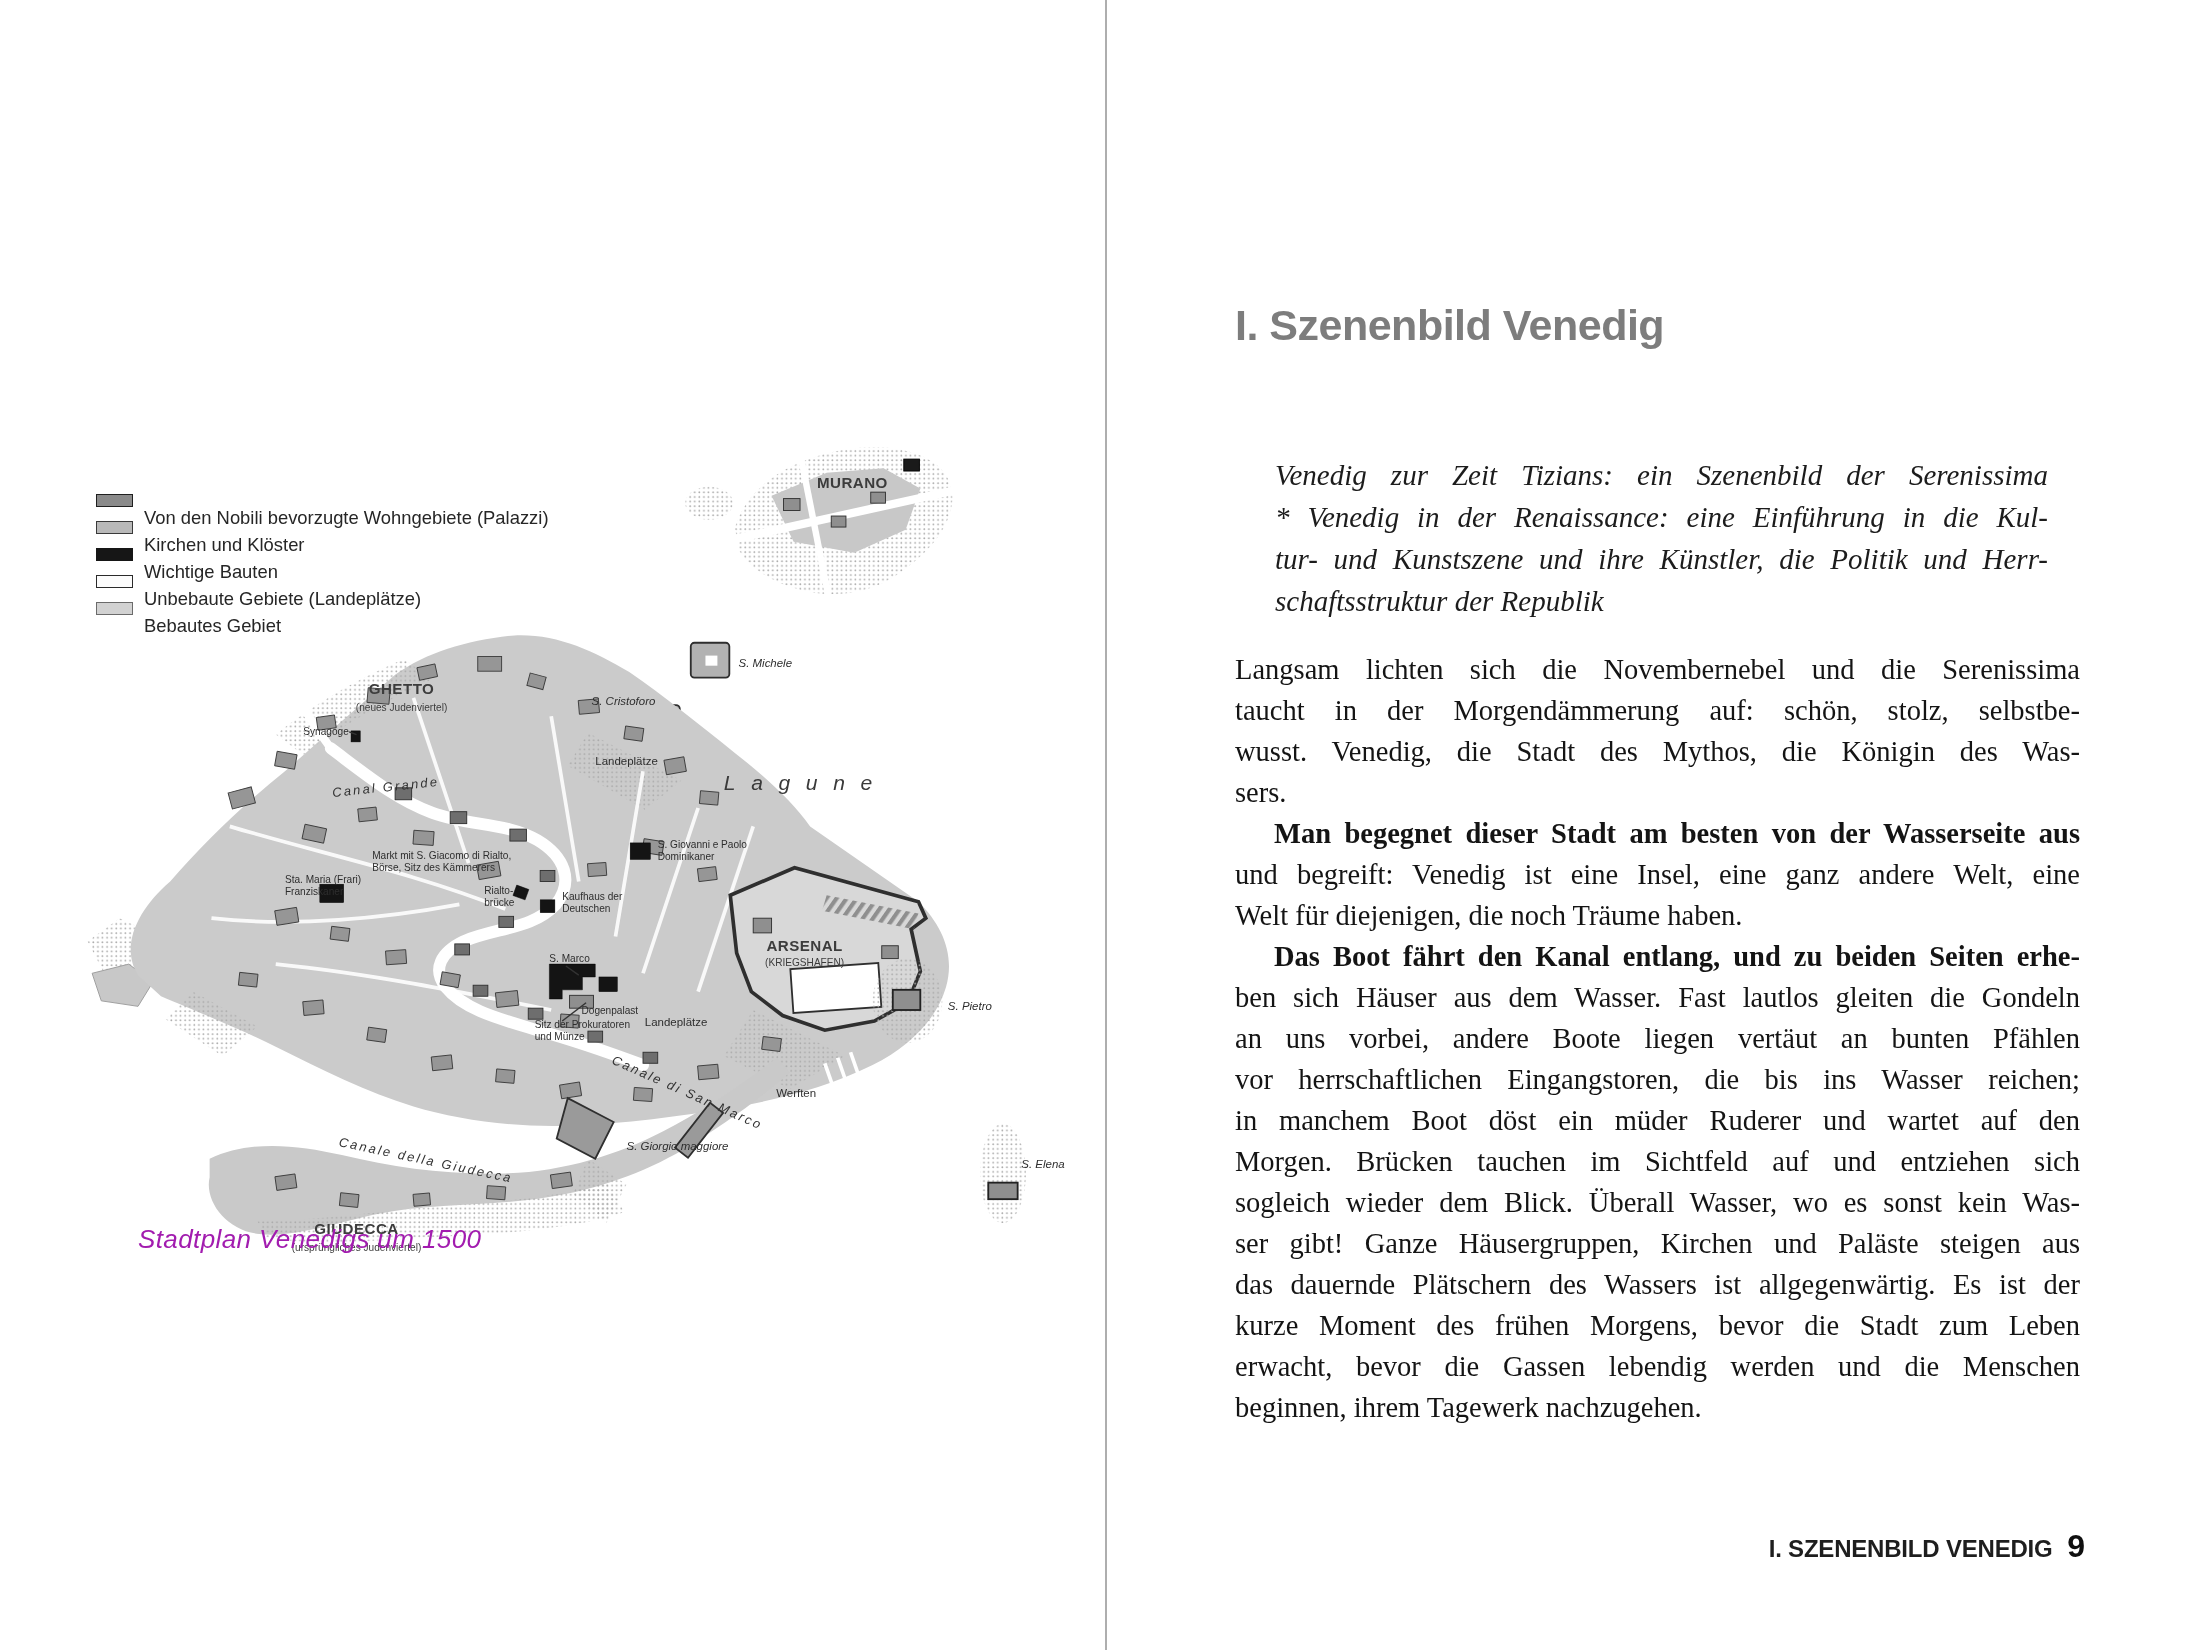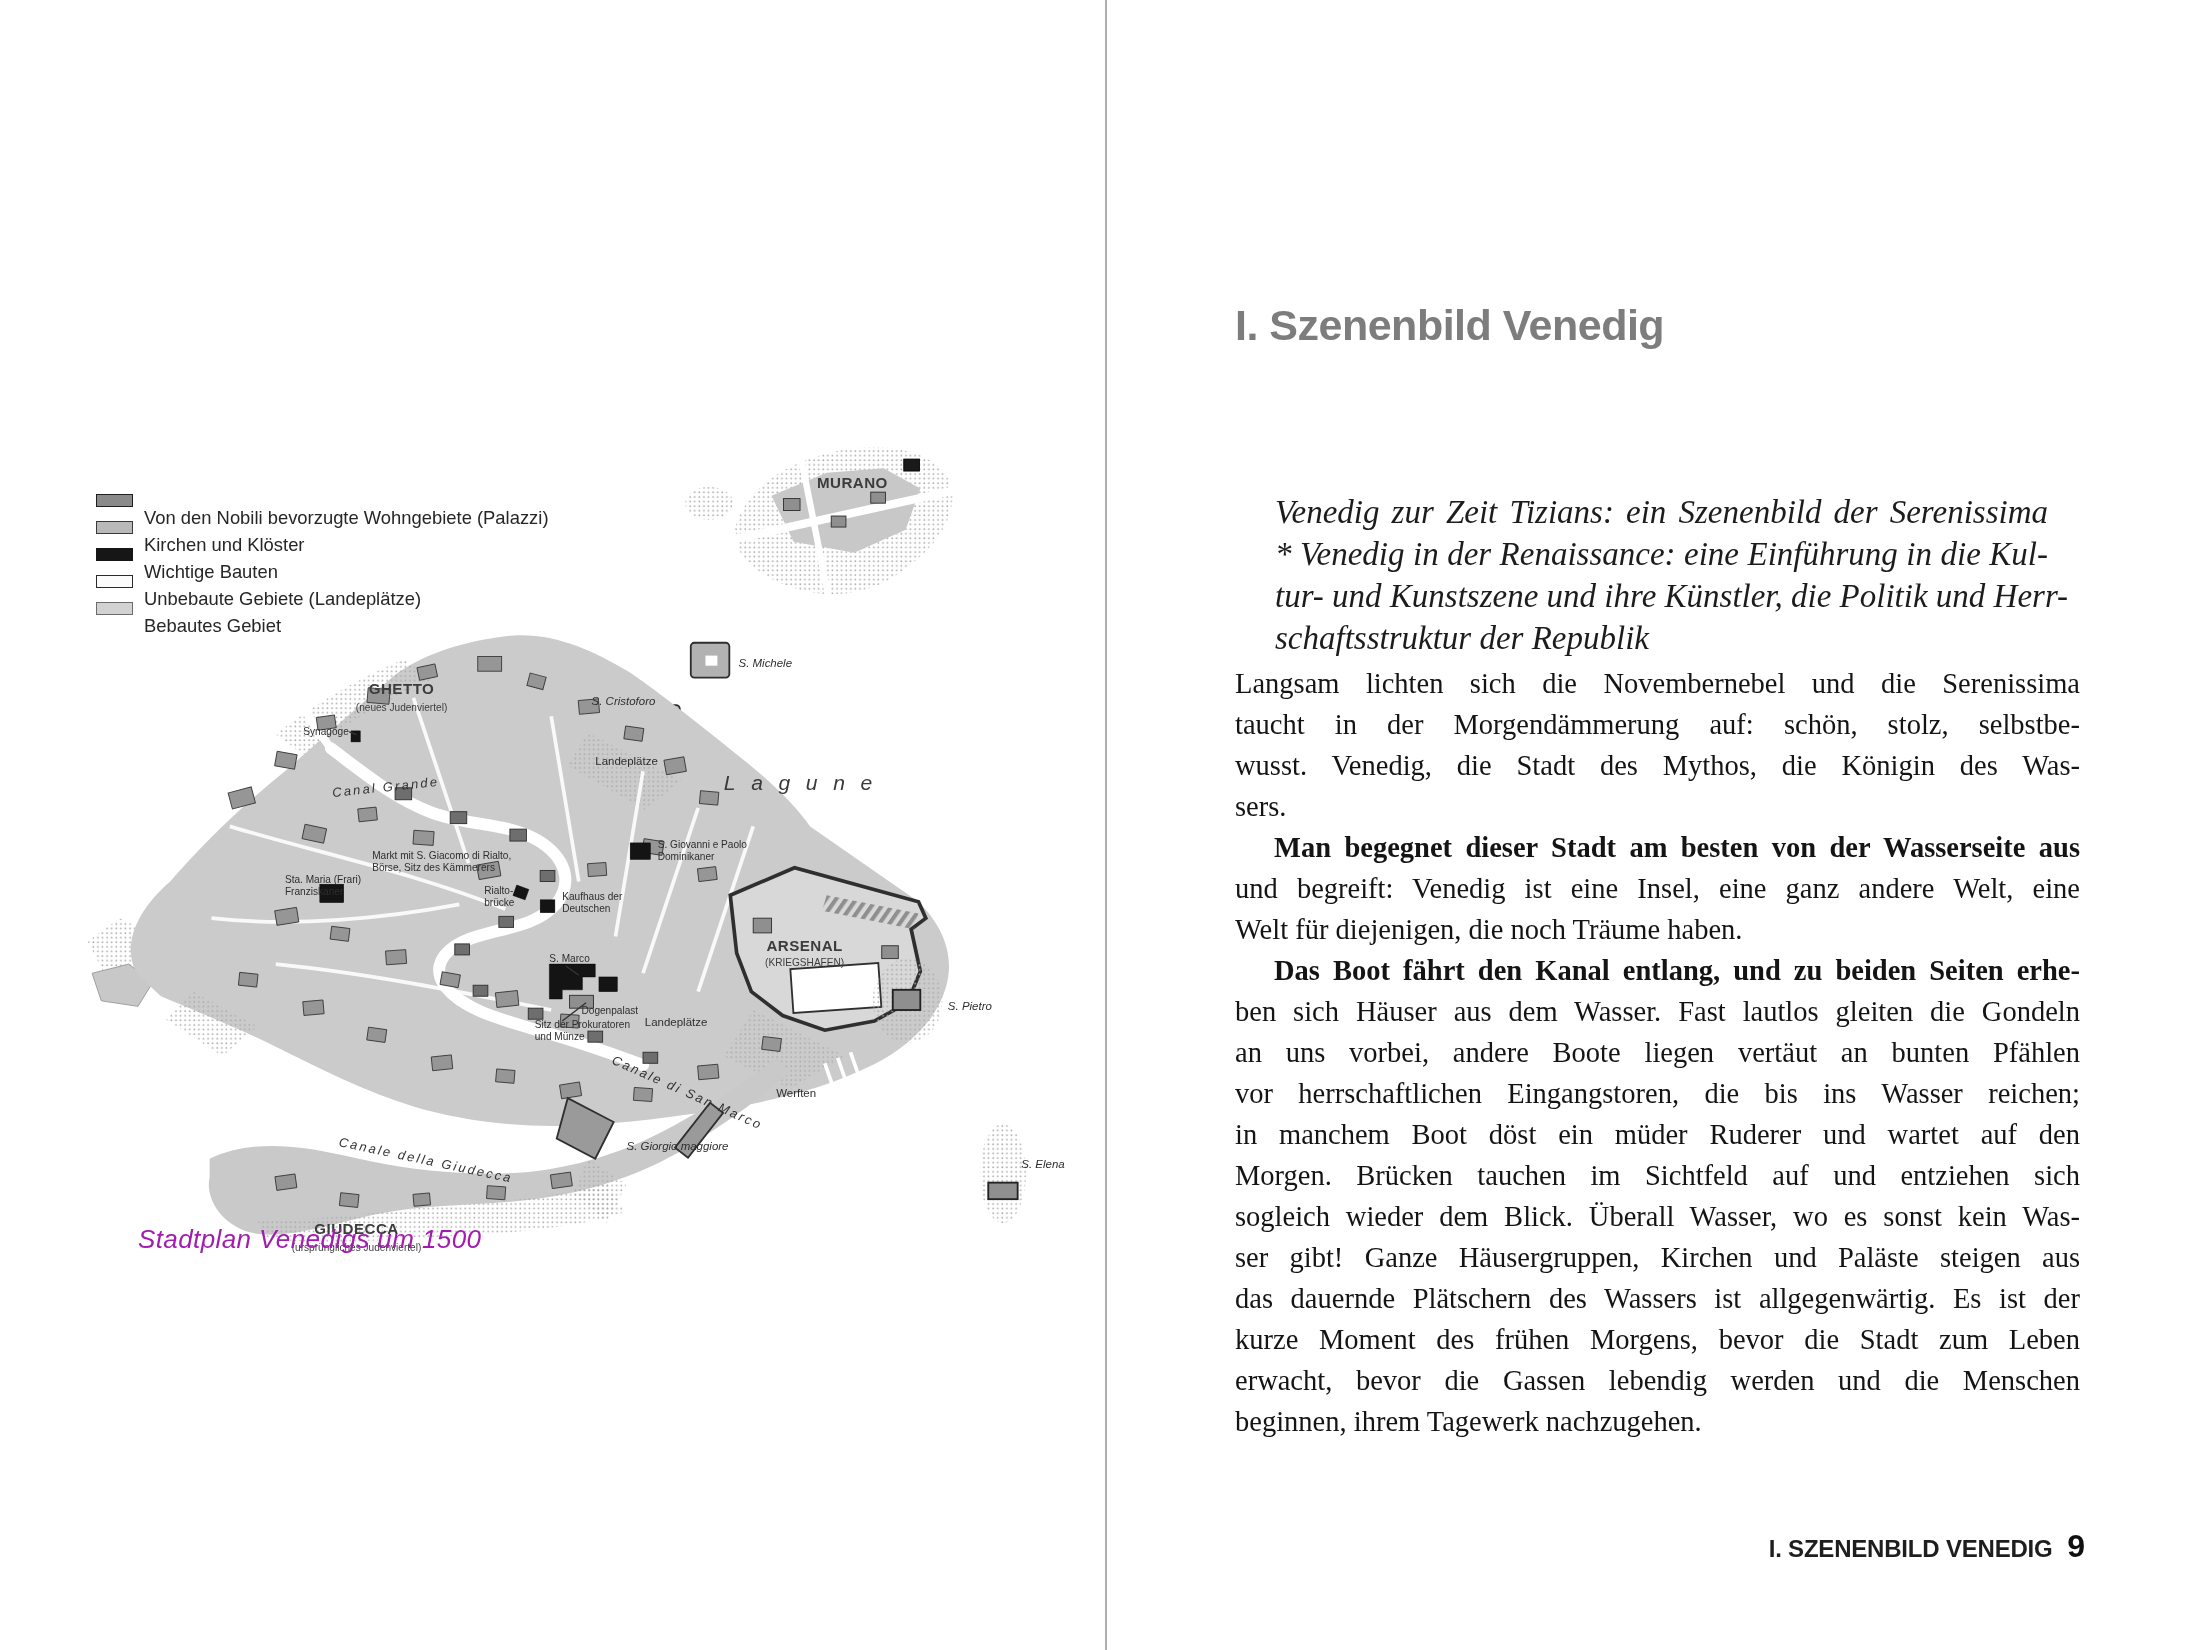--- a/index.html
+++ b/index.html
@@ -28,24 +28,24 @@
   .ml-sub{font-size:11px;fill:#3c3c3c;}
   .ml-tiny{font-size:11px;fill:#2e2e2e;}
   .ml-canal{font-size:14px;font-style:italic;letter-spacing:2.5px;fill:#333333;}
   .lagune-t{font-size:23px;font-style:italic;letter-spacing:17px;fill:#3a3a3a;}
   .caption{position:absolute;left:138px;top:1224px;font-style:italic;font-size:26px;
            color:#a21caf;letter-spacing:0.4px;white-space:nowrap;}
 
   
   .right-title{position:absolute;left:1235px;top:272px;font-size:43px;font-weight:bold;
                color:#7d7d7d;white-space:nowrap;letter-spacing:-0.5px;}
-  .intro{position:absolute;left:1275px;top:491px;width:773px;
-         font-family:"Liberation Serif",serif;font-style:italic;font-size:33px;
+  .intro{position:absolute;left:1275px;top:454px;width:773px;
+         font-family:"Liberation Serif",serif;font-style:italic;font-size:29px;
          line-height:42px;color:#1c1c1c;}
-  .body-text{position:absolute;left:1235px;top:663px;width:845px;
+  .body-text{position:absolute;left:1235px;top:649px;width:845px;
              font-family:"Liberation Serif",serif;font-size:28.5px;
              line-height:41px;color:#141414;}
   .bline{text-align:justify;text-align-last:justify;white-space:nowrap;}
   .bline.last{text-align-last:left;}
   .bline.ind{text-indent:39px;font-weight:bold;}
   .footer{position:absolute;right:119px;top:1528px;display:flex;align-items:baseline;gap:14.7px;}
   .running-head{font-size:24px;font-weight:bold;letter-spacing:-0.2px;color:#1e1e1e;white-space:nowrap;}
   .page-number{font-size:32px;font-weight:bold;color:#0f0f0f;}
 </style>
 </head>

